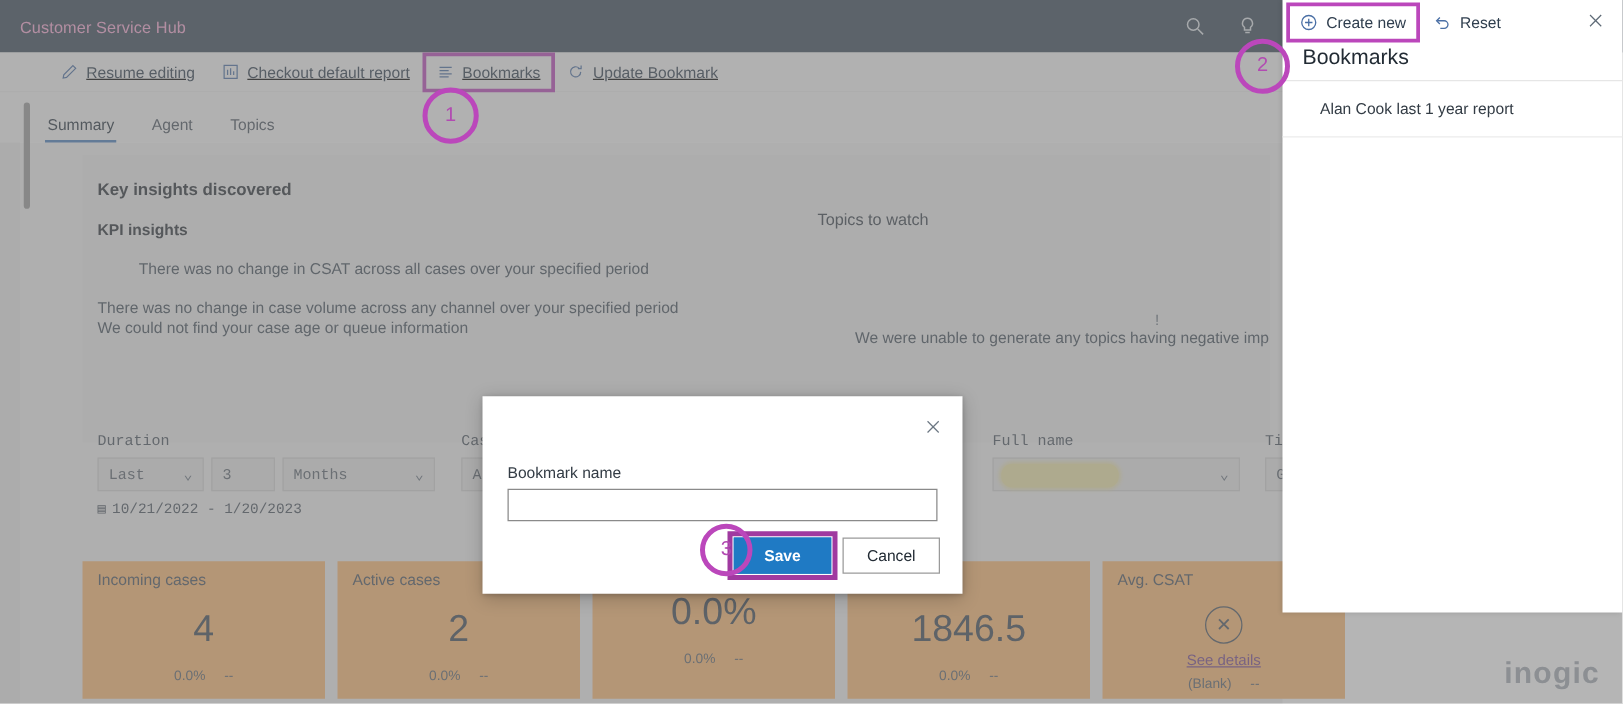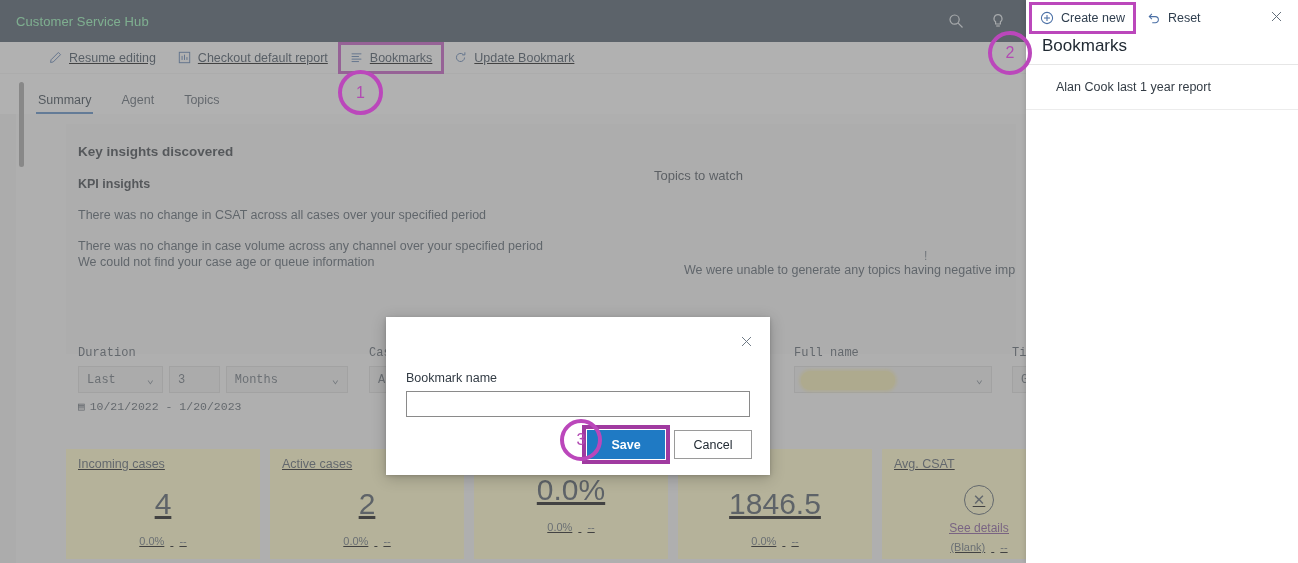--- a/index.html
+++ b/index.html
@@ -28,21 +28,21 @@
   }
 
   
   .topbar {
     position: absolute; left: 0; top: 0; width: 1298px; height: 42px;
     background: #3a4a59;
     display: flex; align-items: center;
     z-index: 10;
   }
   .topbar-title {
-    color: #86efac; font-size: 13px; margin-left: 16px; letter-spacing: .1px;
+    color: #f9a8d4; font-size: 13px; margin-left: 16px; letter-spacing: .1px;
   }
   .topbar-right {
     margin-left: auto; display: flex; align-items: center; gap: 22px;
     padding-right: 290px;
   }
   .topbar-icon {
     width: 20px; height: 20px; color: #dfe5ea;
     display: flex; align-items: center; justify-content: center;
   }
 
@@ -101,21 +101,21 @@
     background: #f2f2f2;
     z-index: 8;
   }
   .insights-panel {
     position: absolute; left: 50px; top: 10px; width: 950px; height: 230px;
     background: #ededed;
   }
   .ins-h1 { position: absolute; left: 12px; top: 20px; font-size: 13.5px; color: #2b3138; font-weight: 600; }
   .ins-h2 { position: absolute; left: 12px; top: 53px; font-size: 12.5px; color: #2b3138; font-weight: 600; }
   .ins-line { position: absolute; left: 12px; font-size: 12.5px; color: #44505c; }
-  .ins-l1 { top: 84px; }
+  .ins-l1 { top: 84px; margin-left: 33px; }
   .ins-l2 { top: 115px; }
   .ins-l3 { top: 131px; }
 
   .topics-h { position: absolute; left: 588px; top: 44px; font-size: 13px; color: #3a434d; }
   .topics-bang { position: absolute; left: 858px; top: 125px; font-size: 12px; color: #6b7682; }
   .topics-msg { position: absolute; left: 618px; top: 139px; font-size: 12.5px; color: #44505c; white-space: nowrap; }
 
   
   .filters { position: absolute; left: 50px; top: 232px; width: 1010px; height: 72px; font-family: Liberation Mono, monospace; }
   .fgroup { position: absolute; }
@@ -129,41 +129,41 @@
   .fdate { margin-top: 7px; font-size: 11.5px; color: #4b5560; display: flex; align-items: center; gap: 5px; }
 
   .redact {
     position: absolute; left: 6px; top: 4px; width: 94px; height: 19px;
     background: #f0e6a8; border-radius: 9px;
     box-shadow: 0 0 3px 2px rgba(240,230,168,0.75);
   }
 
   
   .kpis { position: absolute; left: 50px; top: 335px; width: 1010px; height: 110px; display: flex; }
-  .kpi { flex: 1; background: #fef9c3; margin-right: 10px; position: relative; padding-top: 8px; text-decoration: underline; }
+  .kpi { flex: 1; background: #fdba74; margin-right: 10px; position: relative; padding-top: 8px; }
   .kpi-title { font-size: 12.5px; color: #4b5560; margin-left: 12px; }
   .kpi-value { text-align: center; font-size: 30px; color: #3f4a55; margin-top: 16px; font-weight: 300; }
   .kpi-foot { text-align: center; font-size: 11px; color: #5b656f; margin-top: 14px; }
   .kpi-foot span { margin: 0 6px; }
   .kpi-x {
     width: 30px; height: 30px; border: 1.4px solid #4b5560; border-radius: 50%;
     margin: 14px auto 0 auto; display: flex; align-items: center; justify-content: center;
     font-size: 15px; color: #4b5560;
   }
   .kpi-link { text-align: center; font-size: 12px; color: #7a4b8f; text-decoration: underline; margin-top: 6px; }
 
   .watermark {
     position: absolute; right: 18px; bottom: 10px;
     font-size: 24px; color: #a4aab3; letter-spacing: 1px; font-weight: 600;
     z-index: 30;
   }
 
   
   .bm-panel {
-    position: absolute; left: 1026px; top: 0; width: 272px; height: 563px;
+    position: absolute; left: 1026px; top: 0; width: 272px; height: 490px;
     background: #ffffff; z-index: 60;
     box-shadow: -1px 0 4px rgba(0,0,0,0.12);
   }
   .bm-actions {
     position: absolute; left: 0; top: 0; width: 272px; height: 36px;
     display: flex; align-items: center; gap: 6px; padding-left: 6px;
   }
   .bm-action {
     display: flex; align-items: center; gap: 7px;
     font-size: 12.5px; color: #2f3e4e; height: 26px; padding: 0 8px;

